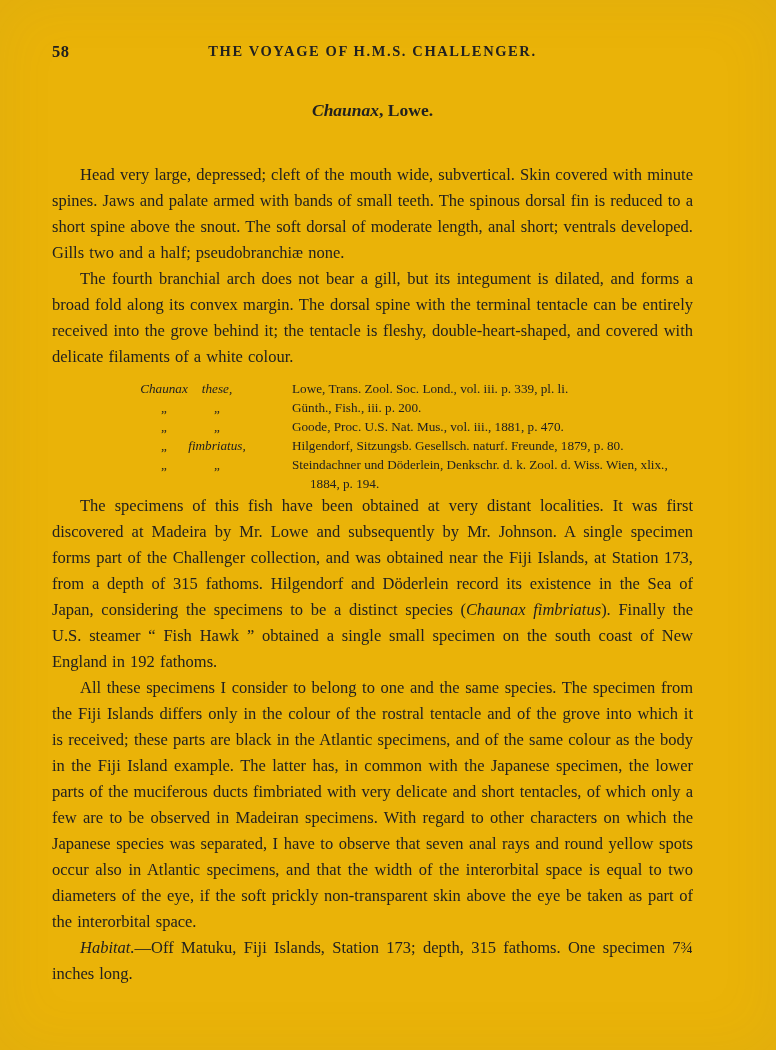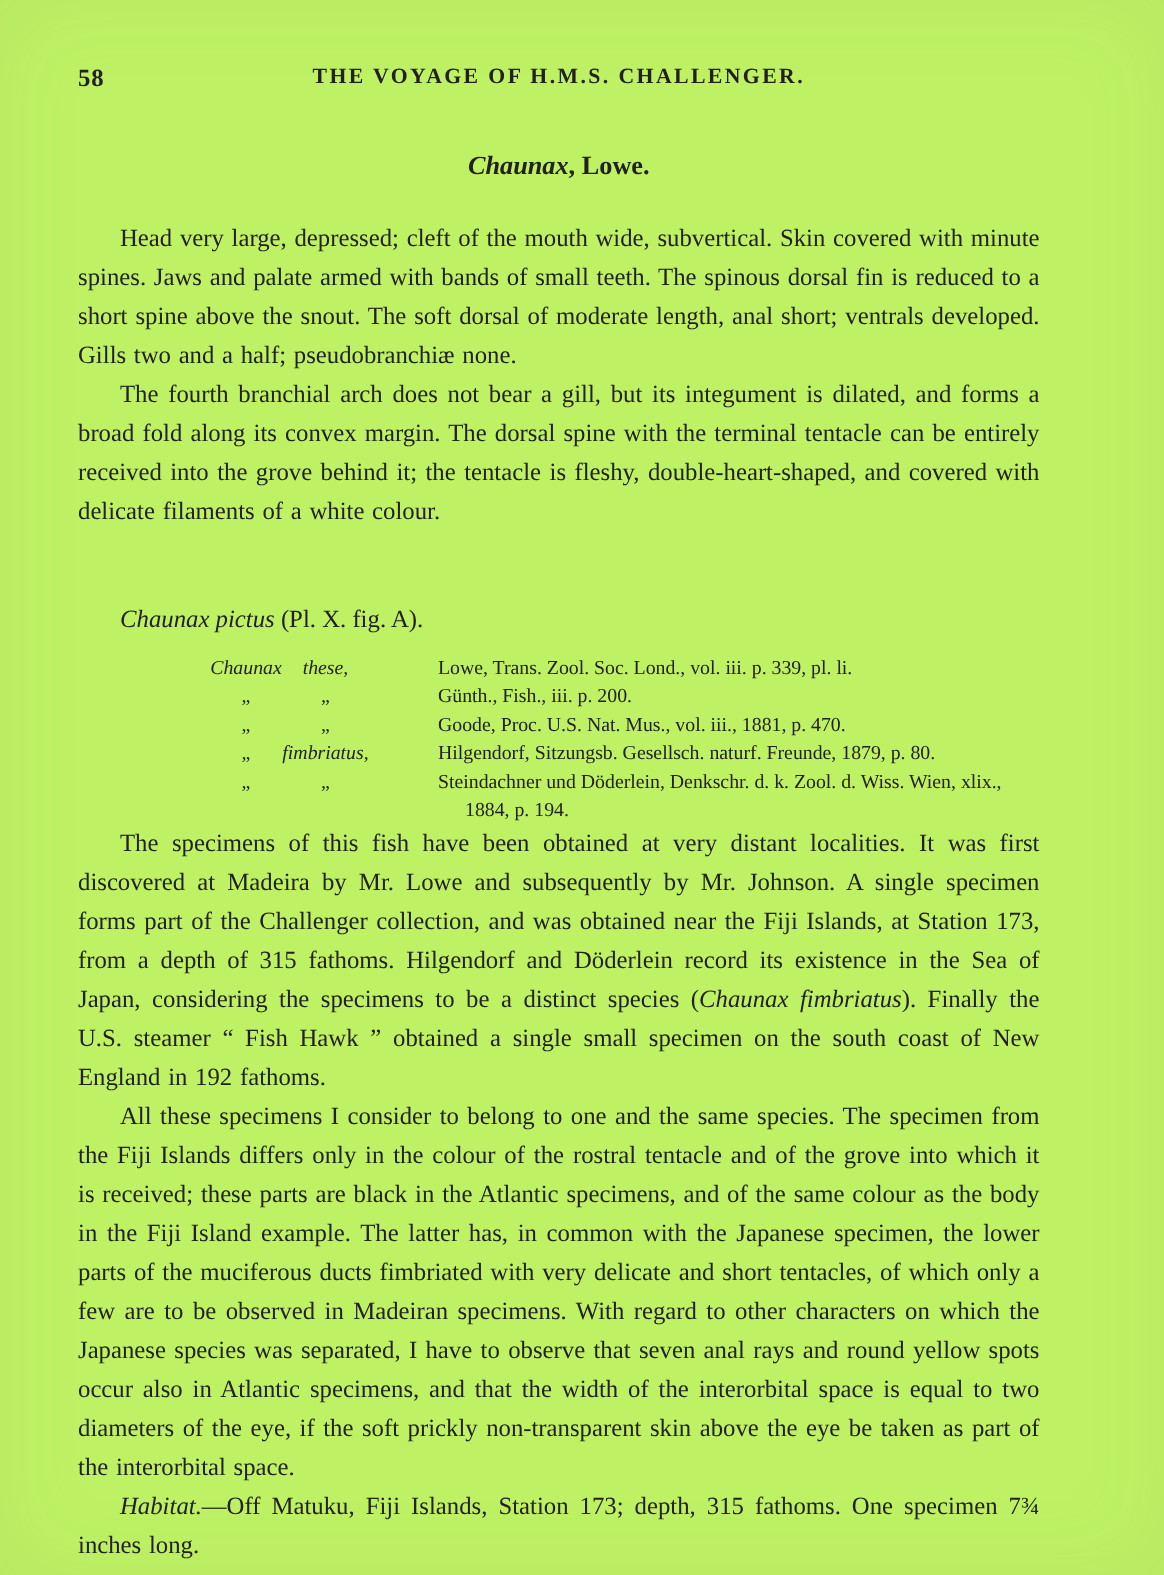--- a/index.html
+++ b/index.html
@@ -6,21 +6,21 @@
     margin: 0;
     padding: 0;
     background: #e9e6df;
   }
   .page {
     position: relative;
     width: 776px;
     height: 1050px;
     margin: 0 auto;
     box-sizing: border-box;
-    background: #bef264;
+    background: #eab308;
     padding: 42px 83px 0 52px;
     font-family: "Liberation Serif", "DejaVu Serif", serif;
     color: #222120;
     overflow: hidden;
     box-shadow: inset 0 0 60px rgba(120,110,90,0.08);
   }
   .it { font-style: italic; }
 
   
   .header {
@@ -56,21 +56,21 @@
 
   
   .body-par {
     margin: 0;
     font-size: 16.5px;
     line-height: 26px;
     text-align: justify;
     text-indent: 28px;
     word-spacing: 1px;
   }
-  .body-par.after-title { margin-top: 25px; }
+  .body-par.after-title { margin-top: 41px; }
   .body-par.after-syn   { margin-top: 0; }
 
   
   .species-heading {
     margin: 46px 0 0 0;
     font-size: 16.5px;
     line-height: 26px;
     text-indent: 28px;
   }
 
@@ -103,21 +103,20 @@
     <span class="page-number">58</span>
     <span class="running-title">THE VOYAGE OF H.M.S. CHALLENGER.</span>
   </div>
 
   <h2 class="section-title"><span class="it">Chaunax</span><span>, Lowe.</span></h2>
 
   <p class="body-par after-title">Head very large, depressed; cleft of the mouth wide, subvertical. Skin covered with minute spines. Jaws and palate armed with bands of small teeth. The spinous dorsal fin is reduced to a short spine above the snout. The soft dorsal of moderate length, anal short; ventrals developed. Gills two and a half; pseudobranchiæ none.</p>
 
   <p class="body-par">The fourth branchial arch does not bear a gill, but its integument is dilated, and forms a broad fold along its convex margin. The dorsal spine with the terminal tentacle can be entirely received into the grove behind it; the tentacle is fleshy, double-heart-shaped, and covered with delicate filaments of a white colour.</p>
 
-  <p class="species-heading"><span class="it">Chaunax pictus</span><span> (Pl. X. fig. A).</span></p>
 
   <div class="synonymy">
     <div class="syn-row">
       <span class="c1 it">Chaunax</span>
       <span class="c2 it">these,</span>
       <span class="ref">Lowe, Trans. Zool. Soc. Lond., vol. iii. p. 339, pl. li.</span>
     </div>
     <div class="syn-row">
       <span class="c1">„</span>
       <span class="c2">„</span>

